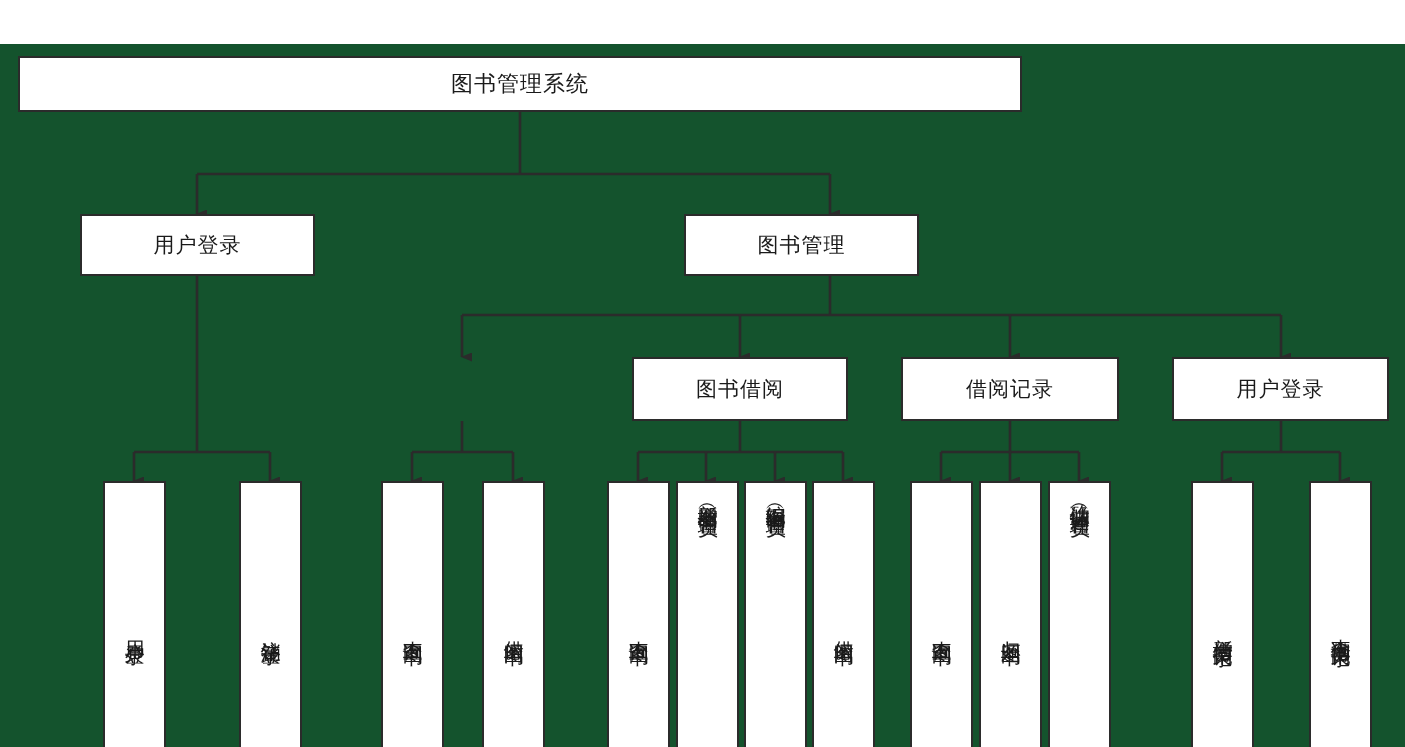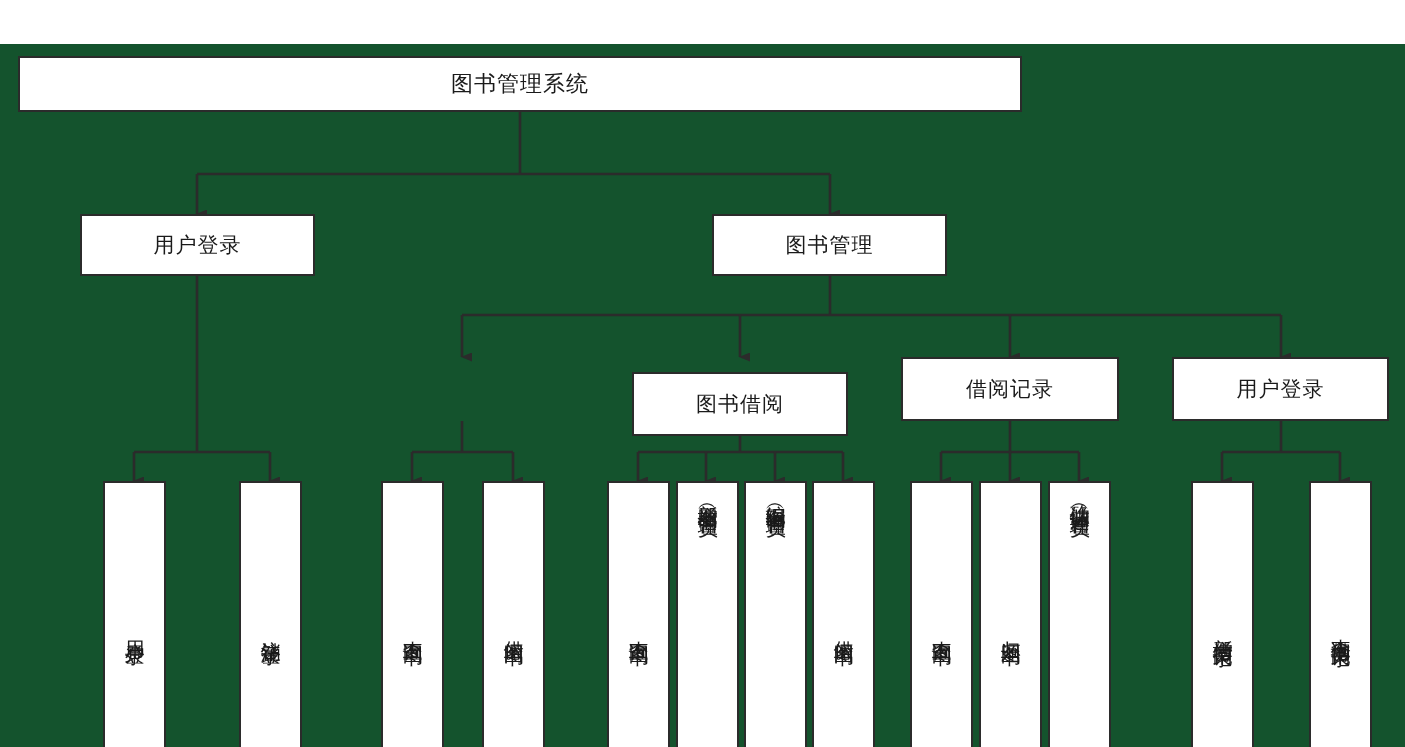--- a/index.html
+++ b/index.html
@@ -126,23 +126,23 @@
       <line x1="1281" y1="377" x2="1281" y2="408"></line>
       <line x1="1222" y1="408" x2="1340" y2="408"></line>
       <line x1="1222" y1="408" x2="1222" y2="437" marker-end="url(#arrowhead)"></line>
       <line x1="1340" y1="408" x2="1340" y2="437" marker-end="url(#arrowhead)"></line>
     </g>
   </svg>
 
   <div class="node horizontal root" style="left:18px; top:12px; width:1004px; height:56px;">图书管理系统</div>
 
   <div class="node horizontal" style="left:80px; top:170px; width:235px; height:62px;">用户登录</div>
-  <div class="node horizontal" style="left:712px; top:170px; width:235px; height:62px;">图书管理</div>
+  <div class="node horizontal" style="left:684px; top:170px; width:235px; height:62px;">图书管理</div>
 
-  <div class="node horizontal" style="left:632px; top:328px; width:216px; height:64px;">图书借阅</div>
+  <div class="node horizontal" style="left:632px; top:313px; width:216px; height:64px;">图书借阅</div>
   <div class="node horizontal" style="left:901px; top:313px; width:218px; height:64px;">借阅记录</div>
   <div class="node horizontal" style="left:1172px; top:313px; width:217px; height:64px;">用户登录</div>
 
   <div class="node vertical centered" style="left:103px; top:437px; width:63px; height:296px;">
     <span class="vtext">用户登录</span>
   </div>
   <div class="node vertical centered" style="left:239px; top:437px; width:63px; height:296px;">
     <span class="vtext">注销登录</span>
   </div>
 

